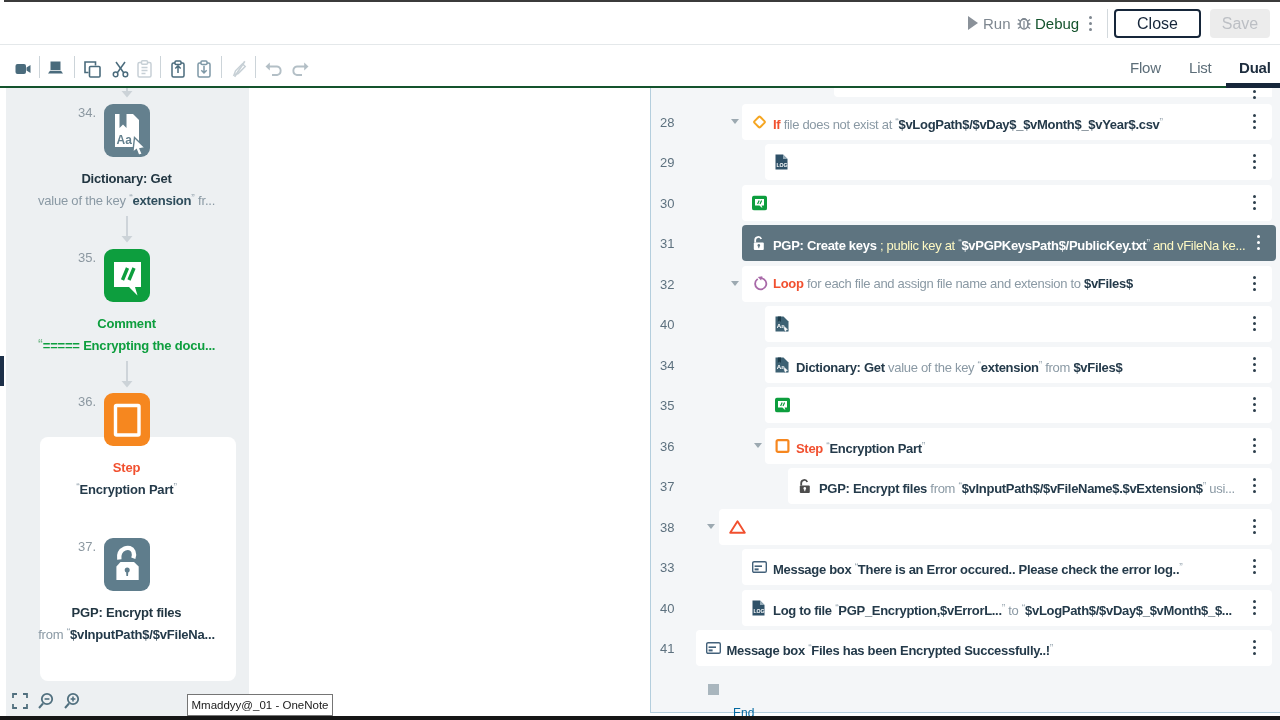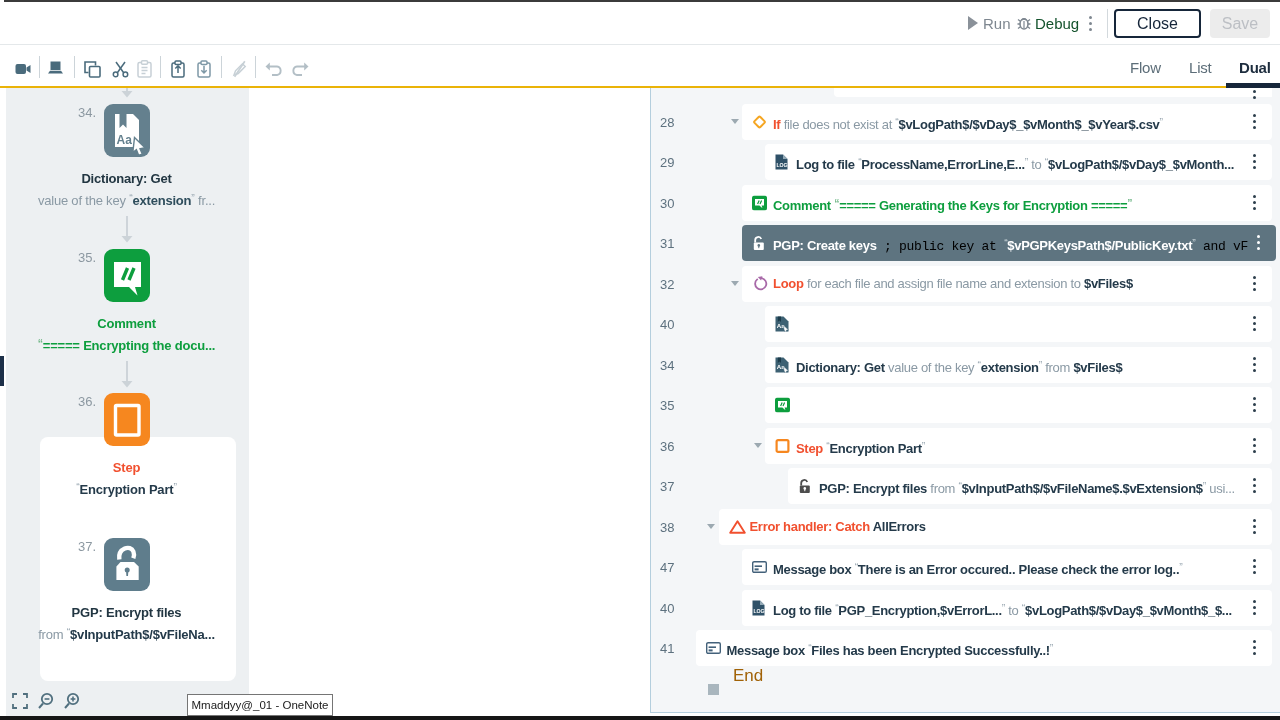--- a/index.html
+++ b/index.html
@@ -7,21 +7,21 @@
   font-family:"Liberation Sans", sans-serif; }
 .abs { position:absolute; }
 #topbar { position:absolute; left:4px; top:0; width:1276px; height:2px; background:#3b3b3b; }
 #header { position:absolute; left:0; top:2px; width:1280px; height:43px; background:#fff; border-bottom:1px solid #e4e8ea; }
 #title { position:absolute; left:12px; top:12px; font-size:18px; color:#222e38; letter-spacing:0.2px;margin-top:34px; }
 #hdr-run { position:absolute; left:983px; top:12.5px; font-size:15px; color:#7e8790; }
 #hdr-debug { position:absolute; left:1035px; top:12.5px; font-size:15px; color:#14532d; }
 #hdr-divider { position:absolute; left:1107px; top:7px; width:1px; height:29px; background:#d3d9dd; }
 #btn-close { position:absolute; left:1114px; top:7px; width:87px; height:29px; border:2px solid #16263a; border-radius:4px; background:#fff; color:#16263a; font-size:16px; text-align:center; line-height:25px; }
 #btn-save { position:absolute; left:1210px; top:7px; width:60px; height:29px; border-radius:4px; background:#ececec; color:#bcbfc4; font-size:16px; text-align:center; line-height:29px; }
-#toolbar { position:absolute; left:0; top:46px; width:1280px; height:42px; background:#fff; border-bottom:2px solid #eab308; }
+#toolbar { position:absolute; left:0; top:46px; width:1280px; height:42px; background:#fff; border-bottom:2px solid #14532d; }
 .tbdiv { position:absolute; top:10px; width:1px; height:22px; background:#ccd4d9; }
 .tab { position:absolute; top:13px; font-size:15px; letter-spacing:-0.2px; color:#5c6d78; }
 #tab-dual { color:#1d2d3e; font-weight:bold; }
 #dual-underline { position:absolute; left:1226px; top:37px; width:54px; height:5px; background:#16263a; }
 #content { position:absolute; left:0; top:88px; width:1280px; height:628px; background:#fff; }
 #flowstrip { position:absolute; left:6px; top:0px; width:243px; height:628px; background:#edf0f2; }
 #flowcard { position:absolute; left:40px; top:349px; width:196px; height:244px; background:#fff; border-radius:8px; }
 #listpanel { position:absolute; left:650px; top:0; width:630px; height:625px; background:#f4f6f8; border-left:1px solid #b4cedd; border-bottom:1px solid #b4cedd; }
 #botbar { position:absolute; left:0; top:716px; width:1280px; height:4px; background:#161616; }
 #tooltip { position:absolute; left:187px; top:694px; width:146px; height:22px; background:#fff; border:1px solid #757575; font-size:11.5px; color:#1b1b1b; line-height:20px; text-align:center; z-index:60; white-space:nowrap; }
@@ -38,21 +38,21 @@
 .caret { position:absolute; width:0; height:0; border-left:4px solid transparent; border-right:4px solid transparent; border-top:5px solid #9ca9b1; }
 .kebab { position:absolute; width:3px; }
 .kdot { width:3px; height:3px; border-radius:50%; background:#2c3e4c; margin-bottom:3px; }
 .b { font-weight:bold; color:#243a4a; }
 .g { color:#8a99a4; }
 .q { color:#9aa8b2; font-size:10.5px; vertical-align:3px; }
 .grn { color:#0d9e3e; font-weight:bold; }
 .qgrn { color:#75b98b; font-weight:bold; font-size:10.5px; vertical-align:3px; }
 .org { color:#f1502f; font-weight:bold; }
 .wb { font-weight:bold; color:#fff; }
-.wr { color:#000000;font-family:Liberation Mono, monospace; }
+.wr { color:#fef9c3; }
 .wq { color:#cfd9dd; font-size:10.5px; vertical-align:3px; }
 .ricon { position:absolute; left:10px; top:50%; transform:translateY(-50%); }
 </style>
 </head>
 <body>
 <div id="topbar"></div>
 <div id="header">
   <div id="title">PGP_Encryption</div>
   <svg class="abs" style="left:967px;top:13.5px" width="11" height="14">
       <polygon points="1,0 11,7 1,14" fill="#8a9199"></polygon>
@@ -226,36 +226,34 @@
         </div>
     </div>
 
     <div class="num" style="top:67px">29</div>
     <div class="row" style="left:765px;top:56px;width:506.5px">
       <svg class="ricon" width="13" height="16" viewBox="0 0 13 16">
           <path d="M0.5 0.5 H8 L12.5 5 V15.5 H0.5 Z" fill="#2f5168"></path>
           <path d="M8 0.5 L12.5 5 H8 Z" fill="#93a9b6"></path>
           <text x="1.4" y="13" font-size="5.2" font-weight="bold" fill="#fff" font-family="Liberation Sans">LOG</text>
         </svg>
-      <div class="rowtxt"><span class="b">Log to file </span><span class="q">“</span><span class="b">ProcessName,ErrorLine,E...</span><span class="q">”</span><span class="g"> to </span><span class="q">“</span><span class="b">$vLogPath$/$vDay$_$vMonth...</span></div>
       <div class="kebab" style="position:absolute;right:16px;top:10px">
           <div class="kdot"></div>
           <div class="kdot"></div>
           <div class="kdot"></div>
         </div>
     </div>
 
     <div class="num" style="top:107.5px">30</div>
     <div class="row" style="left:742px;top:96.5px;width:529.5px">
       <svg class="ricon" width="15" height="15" viewBox="0 0 15 15">
           <rect width="15" height="15" rx="2.5" fill="#0d9e3e"></rect>
           <path d="M3 3.6 H12 V10 H9.6 L10.4 12.8 L7.4 10 H3 Z" fill="#fff"></path>
           <path d="M5.6 8.6 L7.2 5 M8 8.6 L9.6 5" stroke="#0d9e3e" stroke-width="1.2"></path>
         </svg>
-      <div class="rowtxt"><span class="grn">Comment </span><span class="qgrn">“</span><span class="grn">===== Generating the Keys for Encryption =====</span><span class="qgrn">”</span></div>
       <div class="kebab" style="position:absolute;right:16px;top:10px">
           <div class="kdot"></div>
           <div class="kdot"></div>
           <div class="kdot"></div>
         </div>
     </div>
 
     <div class="num" style="top:148px">31</div>
     <div class="row" style="left:742px;top:137px;width:533.5px;background:#5e7480">
       <svg class="ricon" width="14" height="16" viewBox="0 0 14 16">
@@ -361,29 +359,28 @@
           <div class="kdot"></div>
         </div>
     </div>
 
     <div class="num" style="top:431.5px">38</div>
     <div class="caret" style="left:707px;top:435.5px"></div>
     <div class="row" style="left:718.5px;top:420.5px;width:553px">
       <svg class="ricon" width="17" height="15" viewBox="0 0 17 15">
           <path d="M8.5 1.8 L15.8 13.2 H1.2 Z" fill="none" stroke="#f1502f" stroke-width="1.9" stroke-linejoin="round"></path>
         </svg>
-      <div class="rowtxt"><span class="org">Error handler: Catch</span><span class="b"> AllErrors</span></div>
-      <div class="kebab" style="position:absolute;right:16px;top:10px">
-          <div class="kdot"></div>
-          <div class="kdot"></div>
-          <div class="kdot"></div>
-        </div>
-    </div>
-
-    <div class="num" style="top:472px">47</div>
+      <div class="kebab" style="position:absolute;right:16px;top:10px">
+          <div class="kdot"></div>
+          <div class="kdot"></div>
+          <div class="kdot"></div>
+        </div>
+    </div>
+
+    <div class="num" style="top:472px">33</div>
     <div class="row" style="left:742px;top:461px;width:529.5px">
       <svg class="ricon" width="15" height="12" viewBox="0 0 15 12">
           <rect x="0.7" y="0.7" width="13.6" height="10.6" rx="1.4" fill="none" stroke="#43617a" stroke-width="1.4"></rect>
           <rect x="2.6" y="4.4" width="7.4" height="1.6" fill="#43617a"></rect>
           <rect x="2.6" y="7.4" width="4" height="2" fill="#43617a"></rect>
         </svg>
       <div class="rowtxt"><span class="b">Message box </span><span class="q">“</span><span class="b">There is an Error occured.. Please check the error log..</span><span class="q">”</span></div>
       <div class="kebab" style="position:absolute;right:16px;top:10px">
           <div class="kdot"></div>
           <div class="kdot"></div>
@@ -415,19 +412,19 @@
         </svg>
       <div class="rowtxt"><span class="b">Message box </span><span class="q">“</span><span class="b">Files has been Encrypted Successfully..!</span><span class="q">”</span></div>
       <div class="kebab" style="position:absolute;right:16px;top:10px">
           <div class="kdot"></div>
           <div class="kdot"></div>
           <div class="kdot"></div>
         </div>
     </div>
 
     <div style="position:absolute;left:708px;top:596px;width:11px;height:11px;background:#a9b6be"></div>
-    <div style="position:absolute;left:733px;top:578px;font-size:17px;color:#a16207">End</div>
+    <div style="position:absolute;left:733px;top:618px;font-size:12px;color:#0369a1">End</div>
   </div>
   <div id="zoomctl"></div>
 </div>
 <div style="position:absolute; left:0; top:356px; width:4px; height:30px; background:#1d3049;"></div>
 <div id="tooltip">Mmaddyy@_01 - OneNote</div>
 <div id="botbar"></div>
 
 </body></html>

